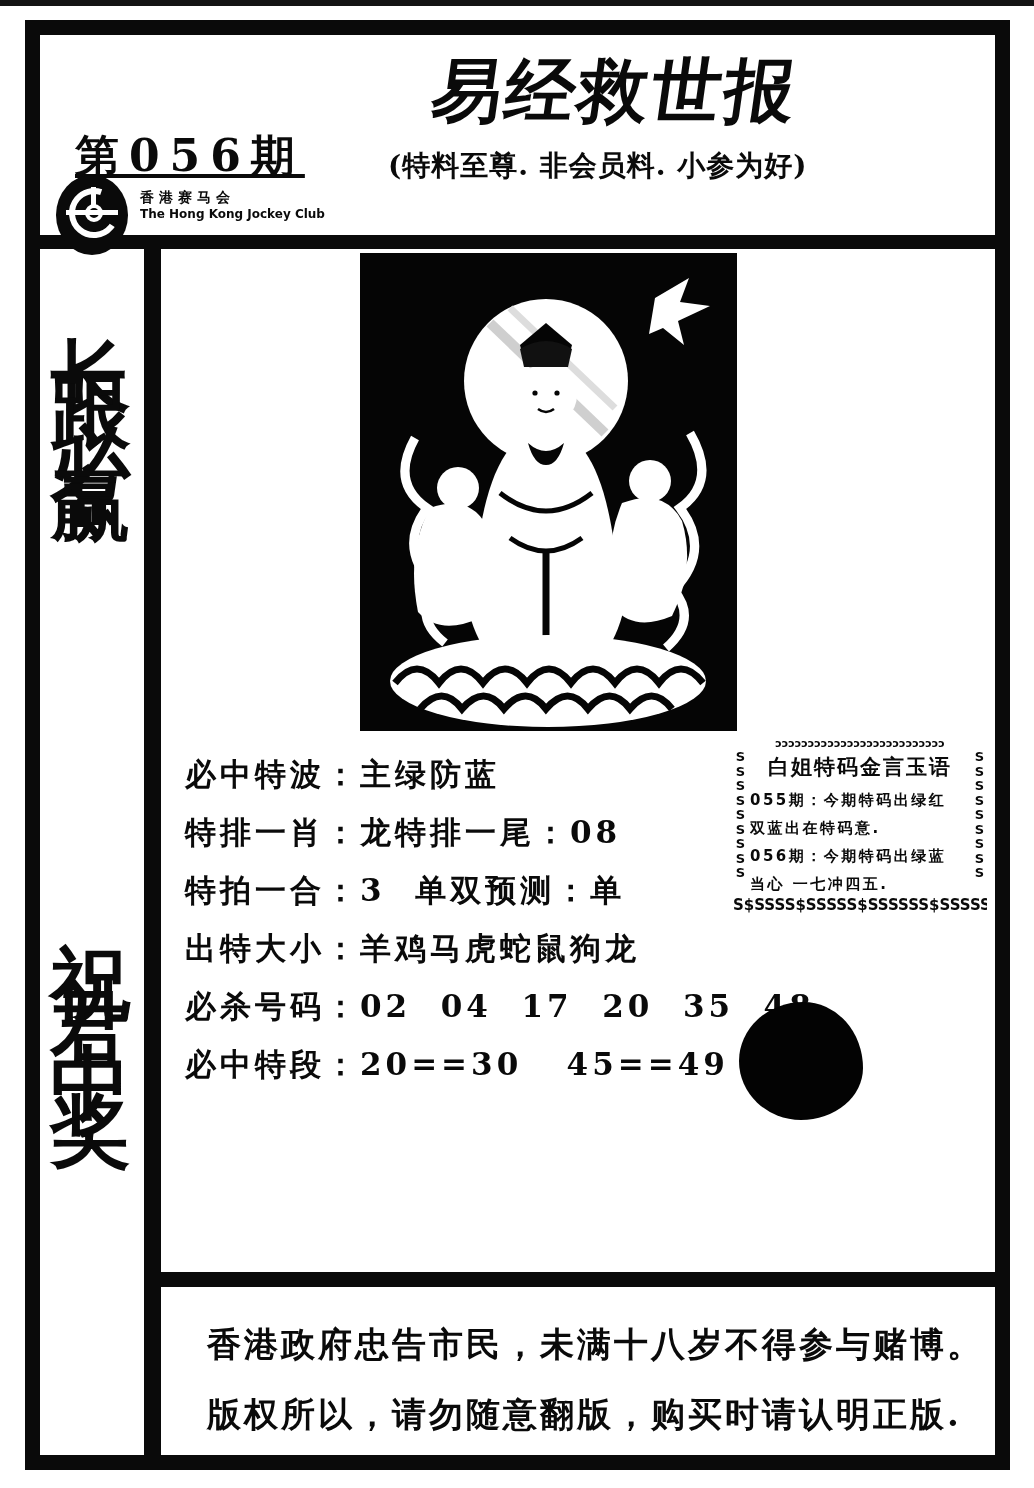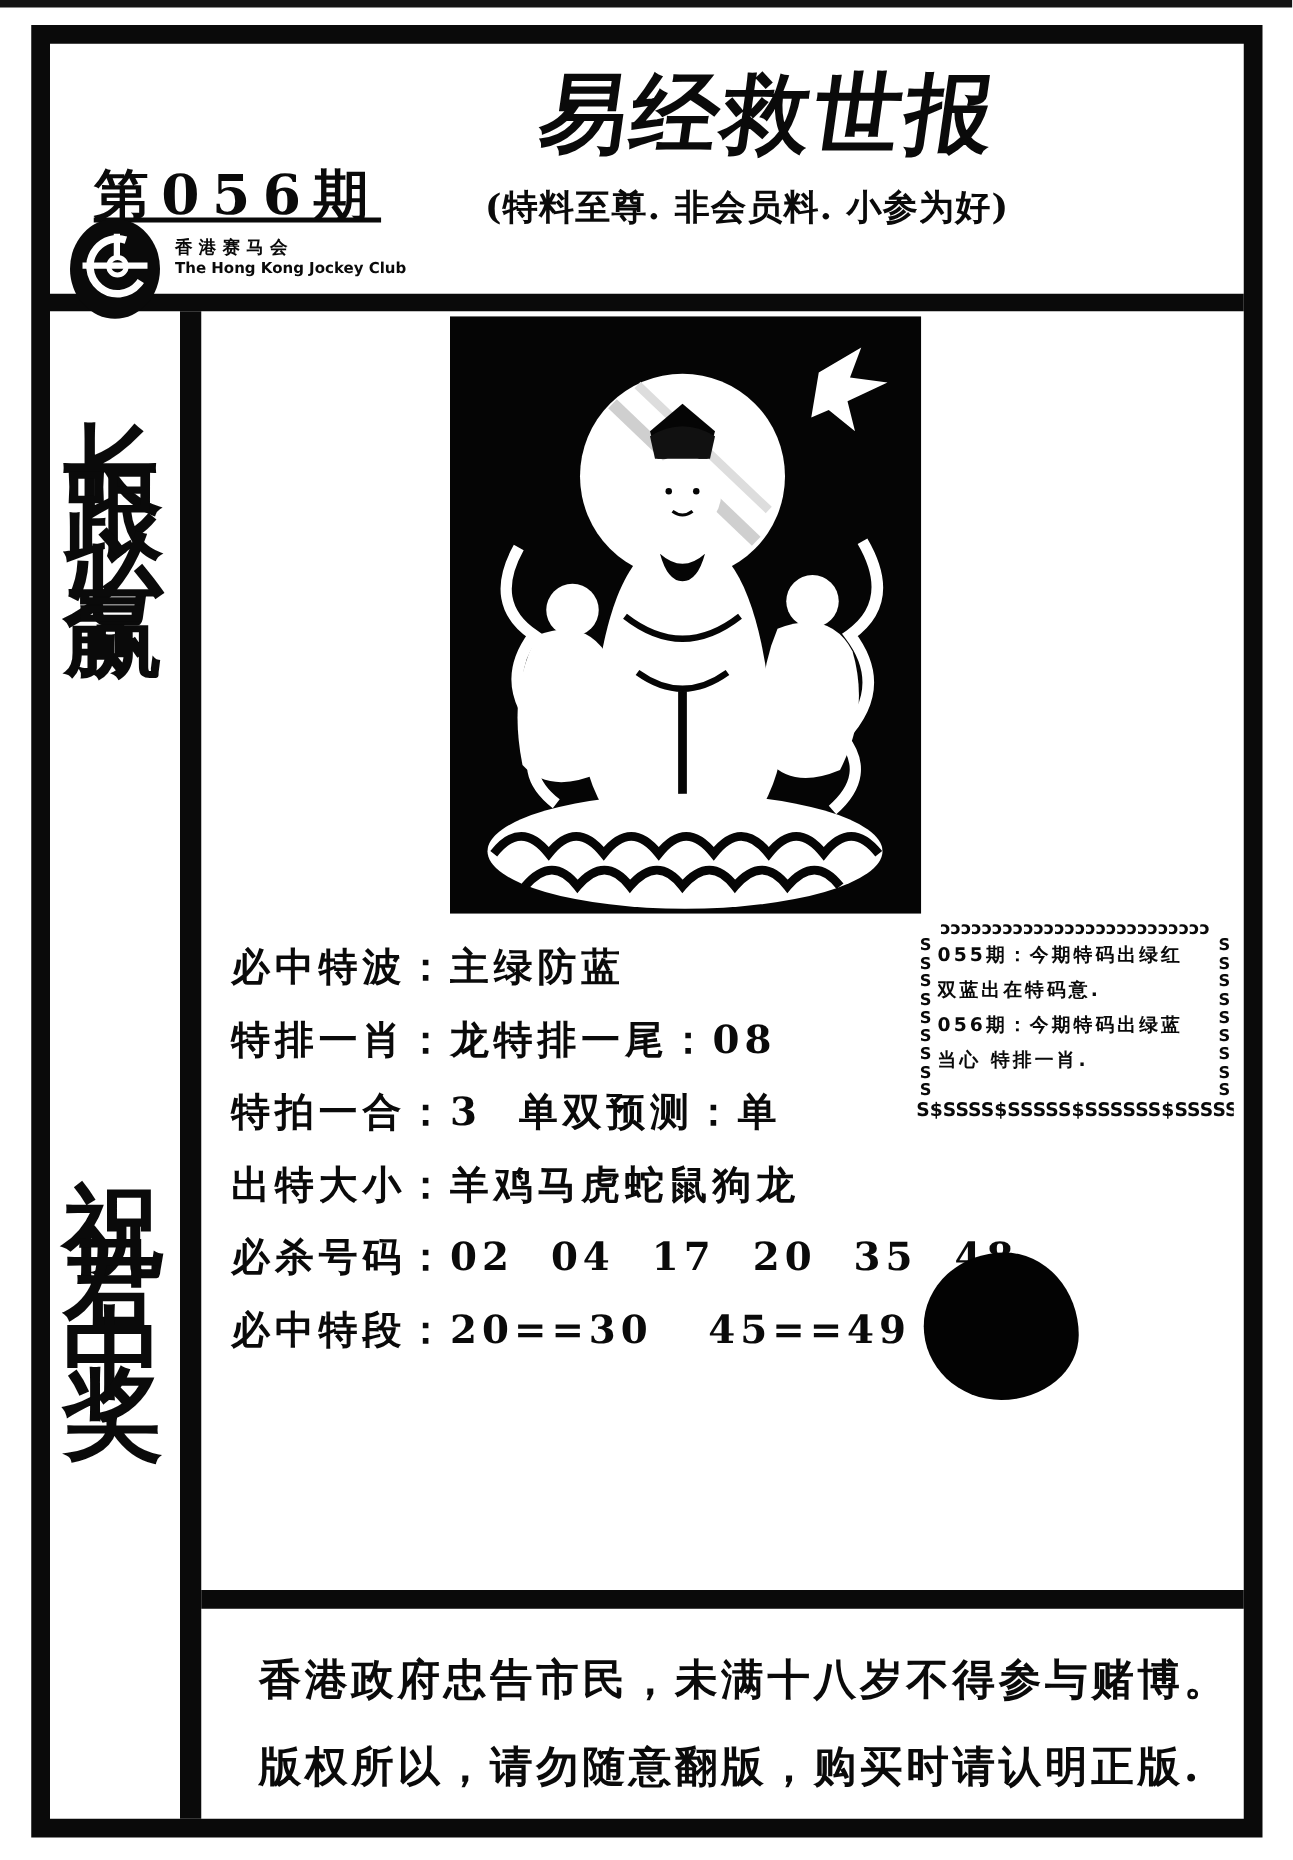--- a/index.html
+++ b/index.html
@@ -51,21 +51,21 @@
   
   .pred-rows { position:absolute; left:24px; top:496px; }
   .pred-row {
     font-size:31px; font-weight:bold; line-height:58px; letter-spacing:4px;
     white-space:pre;
   }
 
   
   .baijie { position:absolute; left:572px; top:488px; width:254px; font-family:"DejaVu Sans","Liberation Sans",sans-serif; }
   .bj-top, .bj-bottom {
-    font-size:14px; font-weight:bold; line-height:13px; text-align:center;
+    font-size:11px; font-weight:bold; line-height:13px; text-align:center;
     white-space:nowrap; overflow:hidden; letter-spacing:0px;
   }
   .bj-bottom { font-size:15px; line-height:15px; }
   .bj-mid { display:flex; }
   .bj-side {
     width:15px; flex:none; font-size:13px; font-weight:bold; line-height:14.5px;
     word-break:break-all; text-align:center; overflow:hidden;
   }
   .bj-content { flex:1; min-width:0; padding:0 2px; }
   .bj-title { font-size:21px; font-weight:900; text-align:center; letter-spacing:2px; margin:3px 0 5px; white-space:nowrap; }
@@ -168,24 +168,25 @@
             <div class="pred-row">出特大小：羊鸡马虎蛇鼠狗龙</div>
             <div class="pred-row">必杀号码：02  04  17  20  35  48</div>
             <div class="pred-row">必中特段：20==30   45==49</div>
           </div>
 
           <div class="baijie">
             <div class="bj-top">ɔɔɔɔɔɔɔɔɔɔɔɔɔɔɔɔɔɔɔɔɔɔɔɔɔɔ</div>
             <div class="bj-mid">
               <div class="bj-side">SSSSSSSSS</div>
               <div class="bj-content">
+                <div class="bj-title">白姐特码金言玉语</div>
                 <div class="bj-line">055期：今期特码出绿红</div>
                 <div class="bj-line">双蓝出在特码意.</div>
                 <div class="bj-line">056期：今期特码出绿蓝</div>
-                <div class="bj-line">当心 特排一肖.</div>
+                <div class="bj-line">当心 一七冲四五.</div>
               </div>
               <div class="bj-side">SSSSSSSSS</div>
             </div>
             <div class="bj-bottom">S$SSSS$SSSSS$SSSSSS$SSSSS$S</div>
           </div>
 
           <div class="blob"></div>
         </div>
 
         <div class="bottom-area">

